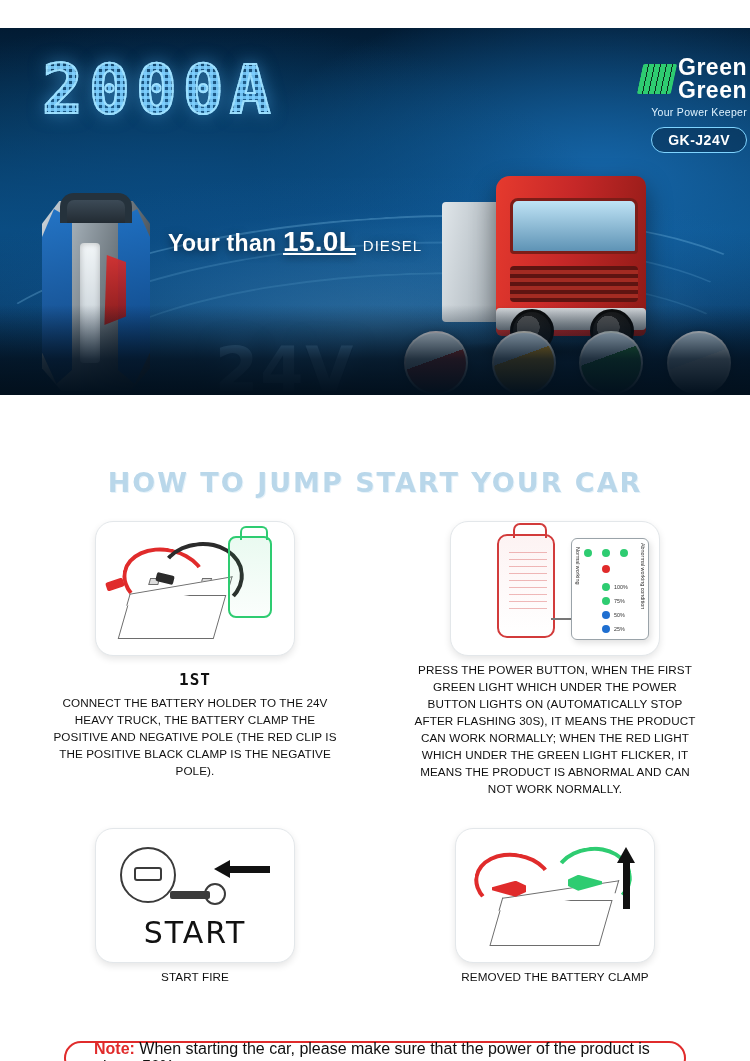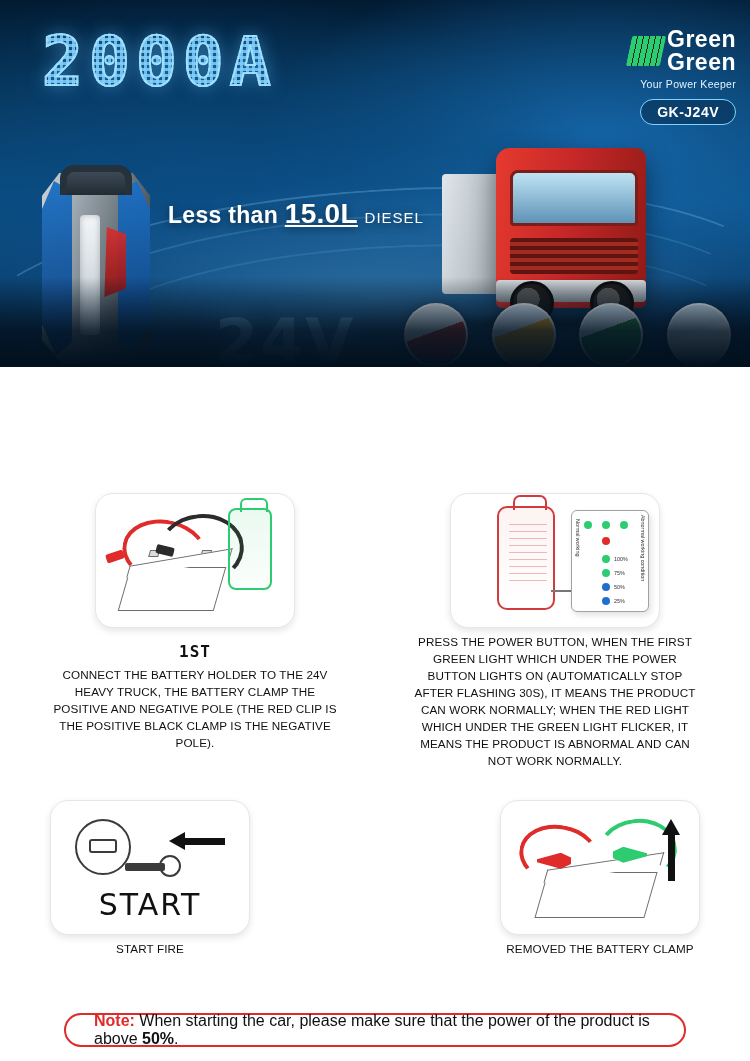--- a/index.html
+++ b/index.html
@@ -13,20 +13,21 @@
 
   
   .hero {
     position: relative;
     width: 750px; height: 367px;
     background:
       radial-gradient(ellipse 600px 300px at 25% 55%, #0a4a80 0%, rgba(10,60,110,0) 70%),
       radial-gradient(ellipse 500px 260px at 80% 40%, #1565a8 0%, rgba(10,60,110,0) 70%),
       linear-gradient(180deg, #021b33 0%, #063457 28%, #0a4f84 55%, #0b3d68 78%, #041e36 100%);
     overflow: hidden;
+    margin-top: 28px;
   }
   .hero-glow {
     position: absolute; left: -60px; top: 150px;
     width: 880px; height: 300px;
     background: radial-gradient(ellipse at 50% 50%, rgba(120,200,255,.30) 0%, rgba(40,120,200,0.06) 55%, rgba(0,0,0,0) 75%);
     pointer-events: none;
   }
   .hero-arc {
     position: absolute; pointer-events: none;
     border-radius: 50%;
@@ -59,21 +60,21 @@
   }
   .subheadline {
     position: absolute; left: 46px; top: 108px;
     font-family: "DejaVu Sans Mono", monospace;
     font-size: 20px; letter-spacing: 7px; font-weight: bold;
     color: rgba(195,235,255,.92);
     text-shadow: 0 0 10px rgba(80,180,255,.6);
   }
 
   
-  .logo-wrap { position: absolute; right: 14px; top: 28px; width: 180px; text-align: right; color:#fff; }
+  .logo-wrap { position: absolute; right: 3px; top: 28px; width: 180px; text-align: right; color:#fff; }
   .logo-row { display: flex; align-items: center; justify-content: flex-end; gap: 4px; }
   .logo-mark {
     width: 34px; height: 30px;
     background:
       repeating-linear-gradient(90deg,#2ecc71 0 5px, #0d2b1e 5px 6px),
       #2ecc71;
     transform: skewX(-12deg);
     border-radius: 2px;
   }
   .logo-text { text-align: left; line-height: 1; }
@@ -242,21 +243,21 @@
   .step-num {
     text-align: center; margin-top: 14px;
     font-family: "DejaVu Sans Mono", monospace;
     font-size: 16px; font-weight: bold; color: #111; letter-spacing: 1px;
   }
   .step-text {
     margin: 6px auto 0; width: 292px;
     text-align: center; font-size: 11.7px; line-height: 1.45; color: #111;
     letter-spacing: .1px;
   }
-  .row2 { margin-top: 30px; justify-content: space-between; }
+  .row2 { margin-top: 30px; }
 
   
   .battery {
     position:absolute; left: 28px; bottom: 16px; width: 96px; height: 44px;
     background: #fff; border: 1.6px solid #6d6d6d;
     transform: skewX(-16deg);
   }
   .battery:after{
     content:""; position:absolute; left:-1.6px; top:-11px; width: 96px; height: 11px;
     background:#fff; border:1.6px solid #6d6d6d; border-bottom:none;
@@ -402,21 +403,21 @@
       <div class="dev-body"></div>
       <div class="dev-blue-l"></div>
       <div class="dev-blue-r"></div>
       <div class="dev-strip"></div>
       <div class="dev-accent"></div>
       <div class="dev-handle"></div>
       <div class="dev-reflection"></div>
     </div>
 
     <div class="less-than">
-      <span>Less than</span>
+      <span>Your than</span>
       <span class="big">15.0L</span>
       <span class="diesel">DIESEL</span>
     </div>
 
     <div class="volt">24V</div>
 
     <div class="truck">
       <div class="tr-shadow"></div>
       <div class="tr-trailer"></div>
       <div class="tr-cab"></div>
@@ -443,20 +444,21 @@
       <div class="app">
         <div class="app-circle c-rv"></div>
         <div class="app-label">RECREATIONAL VEHICLE</div>
       </div>
     </div>
 
     <div class="hero-bottom-fade"></div>
   </div>
 
   <div class="howto">
+    <div class="howto-title">HOW TO JUMP START YOUR CAR</div>
 
     <div class="grid">
 
       <div class="row">
 
         <div class="cell">
           <div class="imgbox">
             <div class="battery">
               <div class="bat-term bat-t1"></div>
               <div class="bat-term bat-t2"></div>

